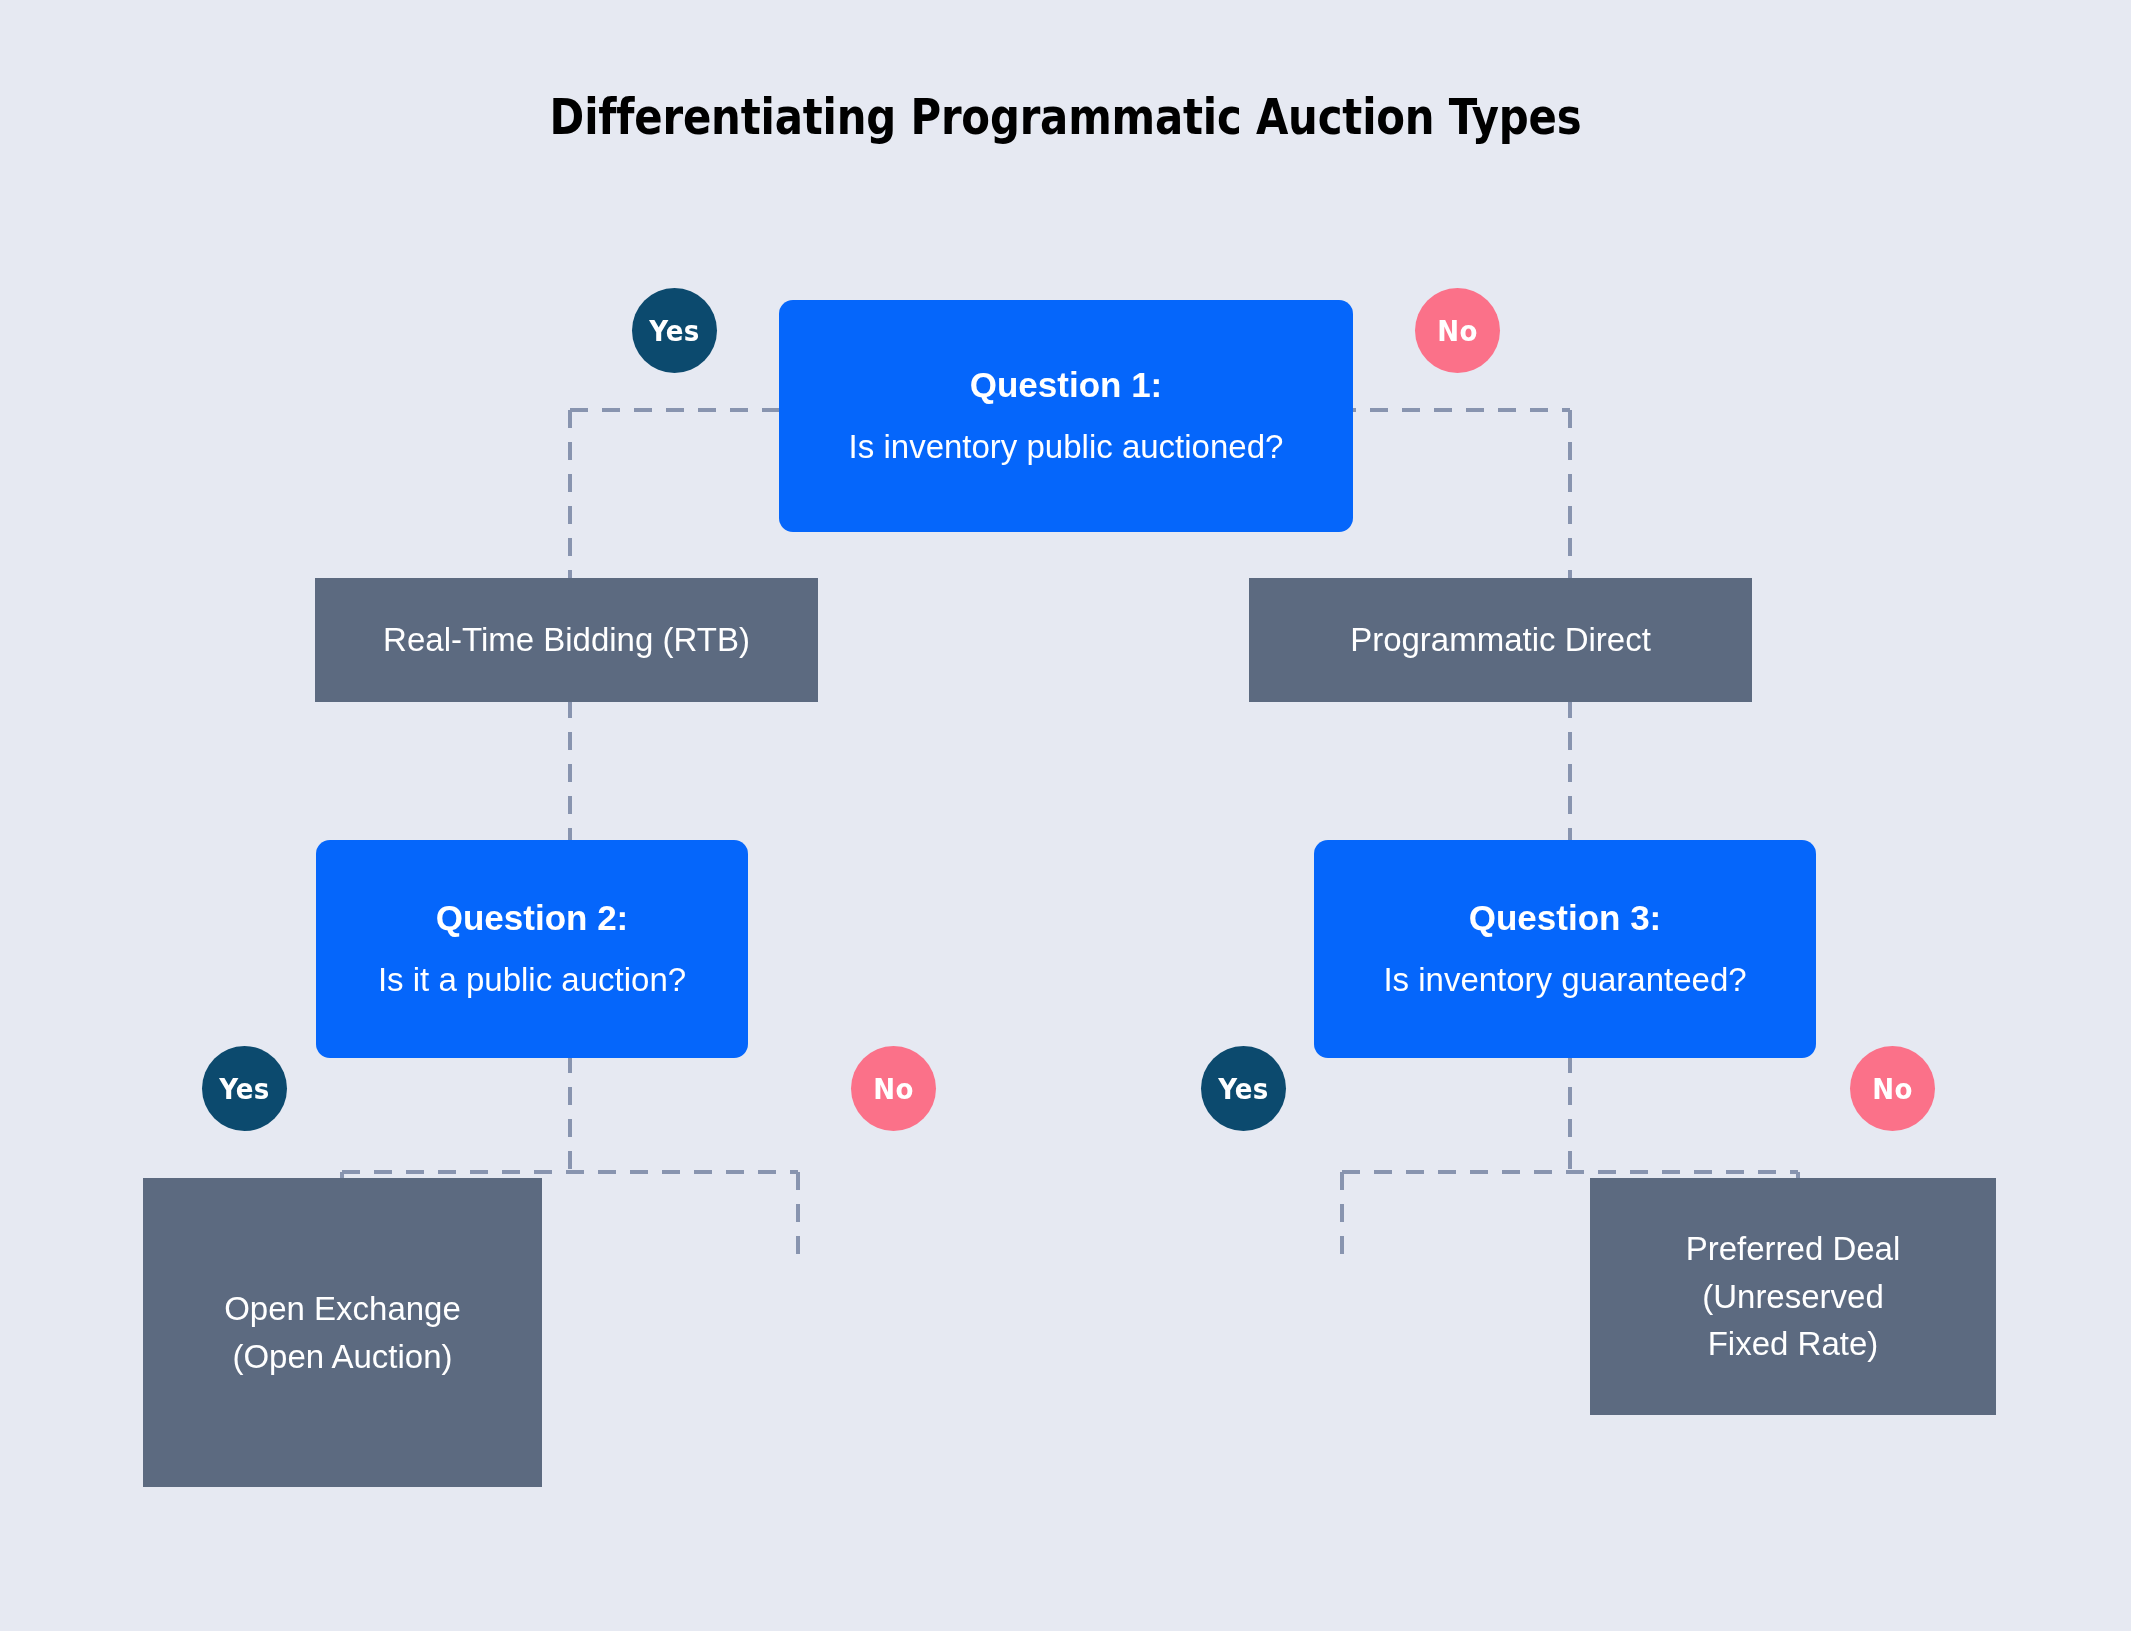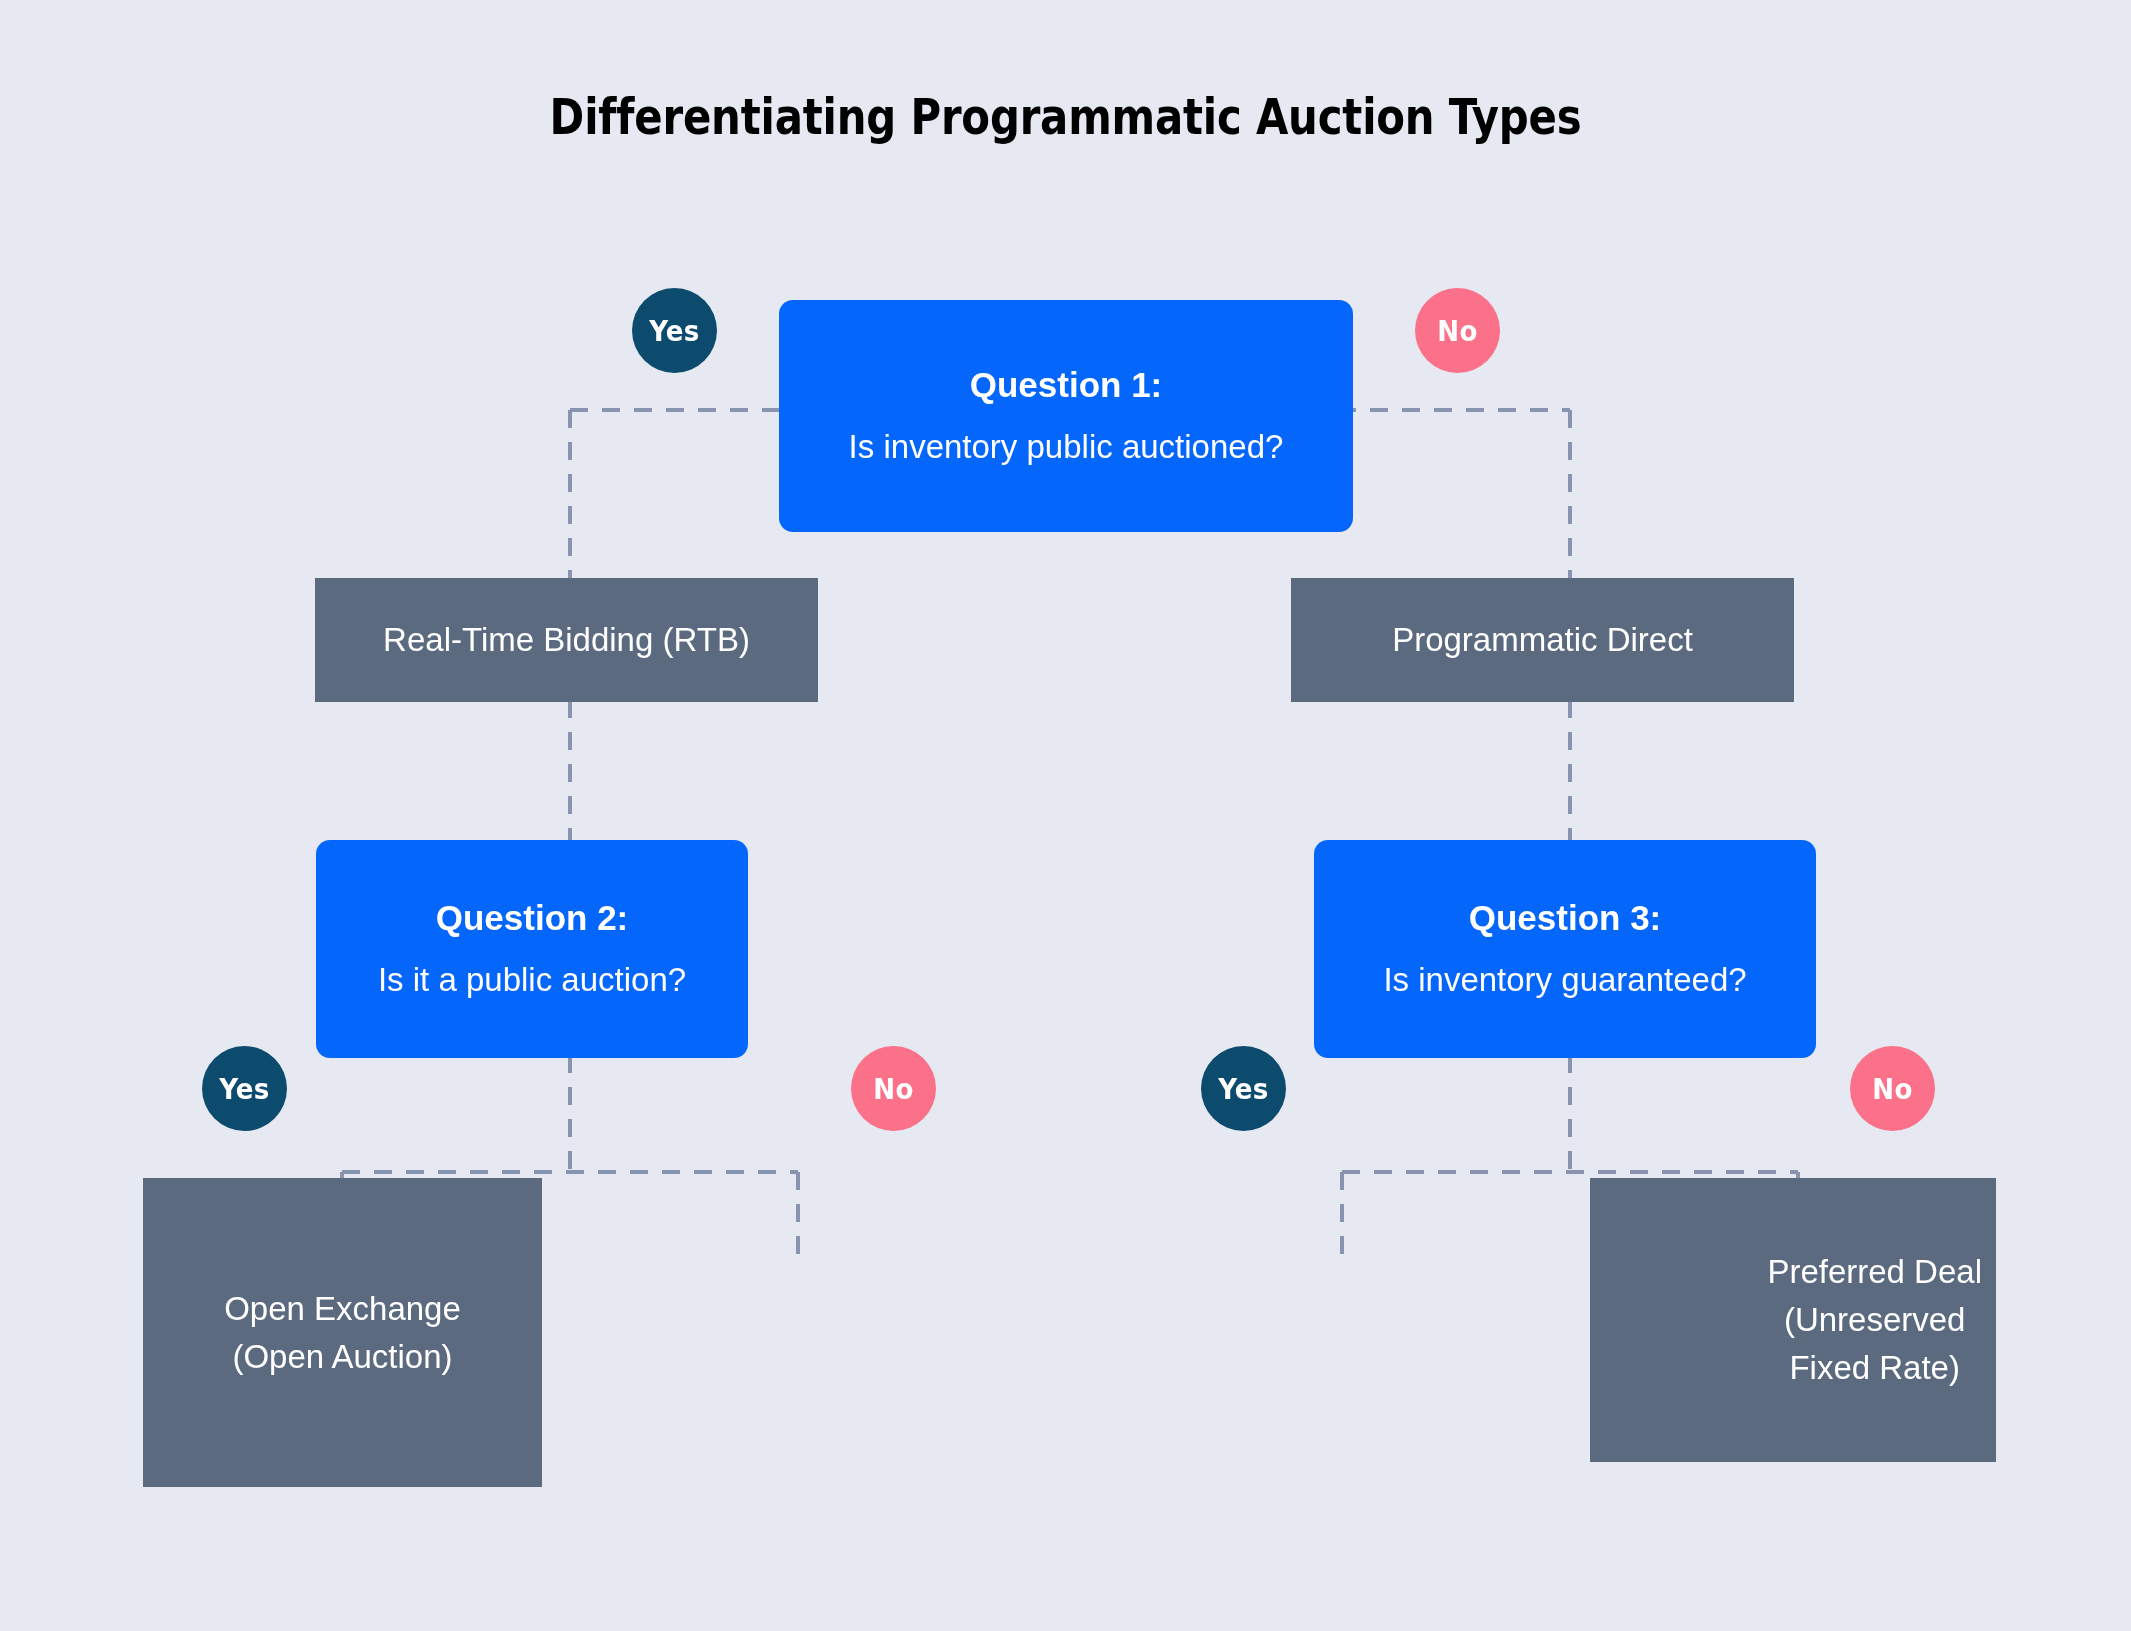--- a/index.html
+++ b/index.html
@@ -145,21 +145,21 @@
   </div>
 
   <div class="badge yes" style="left:632px; top:288px; width:85px; height:85px;">Yes</div>
 
   <div class="badge no" style="left:1415px; top:288px; width:85px; height:85px;">No</div>
 
   <div class="node outcome" style="left:315px; top:578px; width:503px; height:124px;">
     <div class="o-label">Real-Time Bidding (RTB)</div>
   </div>
 
-  <div class="node outcome" style="left:1291px; top:578px; width:503px; height:124px;">
+  <div class="node outcome" style="left:1249px; top:578px; width:503px; height:124px;">
     <div class="o-label">Programmatic Direct</div>
   </div>
 
   <div class="node question" style="left:316px; top:840px; width:432px; height:218px;">
     <div class="q-title">Question 2:</div>
     <div class="q-sub">Is it a public auction?</div>
   </div>
 
   <div class="badge yes" style="left:202px; top:1046px; width:85px; height:85px;">Yes</div>
 
@@ -174,19 +174,19 @@
 
   <div class="badge no" style="left:1850px; top:1046px; width:85px; height:85px;">No</div>
 
   <div class="node outcome" style="left:143px; top:1178px; width:399px; height:309px;">
     <div class="o-label">Open Exchange
 (Open Auction)</div>
   </div>
 
 
 
-  <div class="node outcome" style="left:1590px; top:1178px; width:406px; height:284px;align-items:flex-end;">
+  <div class="node outcome" style="left:1590px; top:1178px; width:406px; height:237px;">
     <div class="o-label">Preferred Deal
 (Unreserved
 Fixed Rate)</div>
   </div>
 
 </div>
 
 </body></html>

